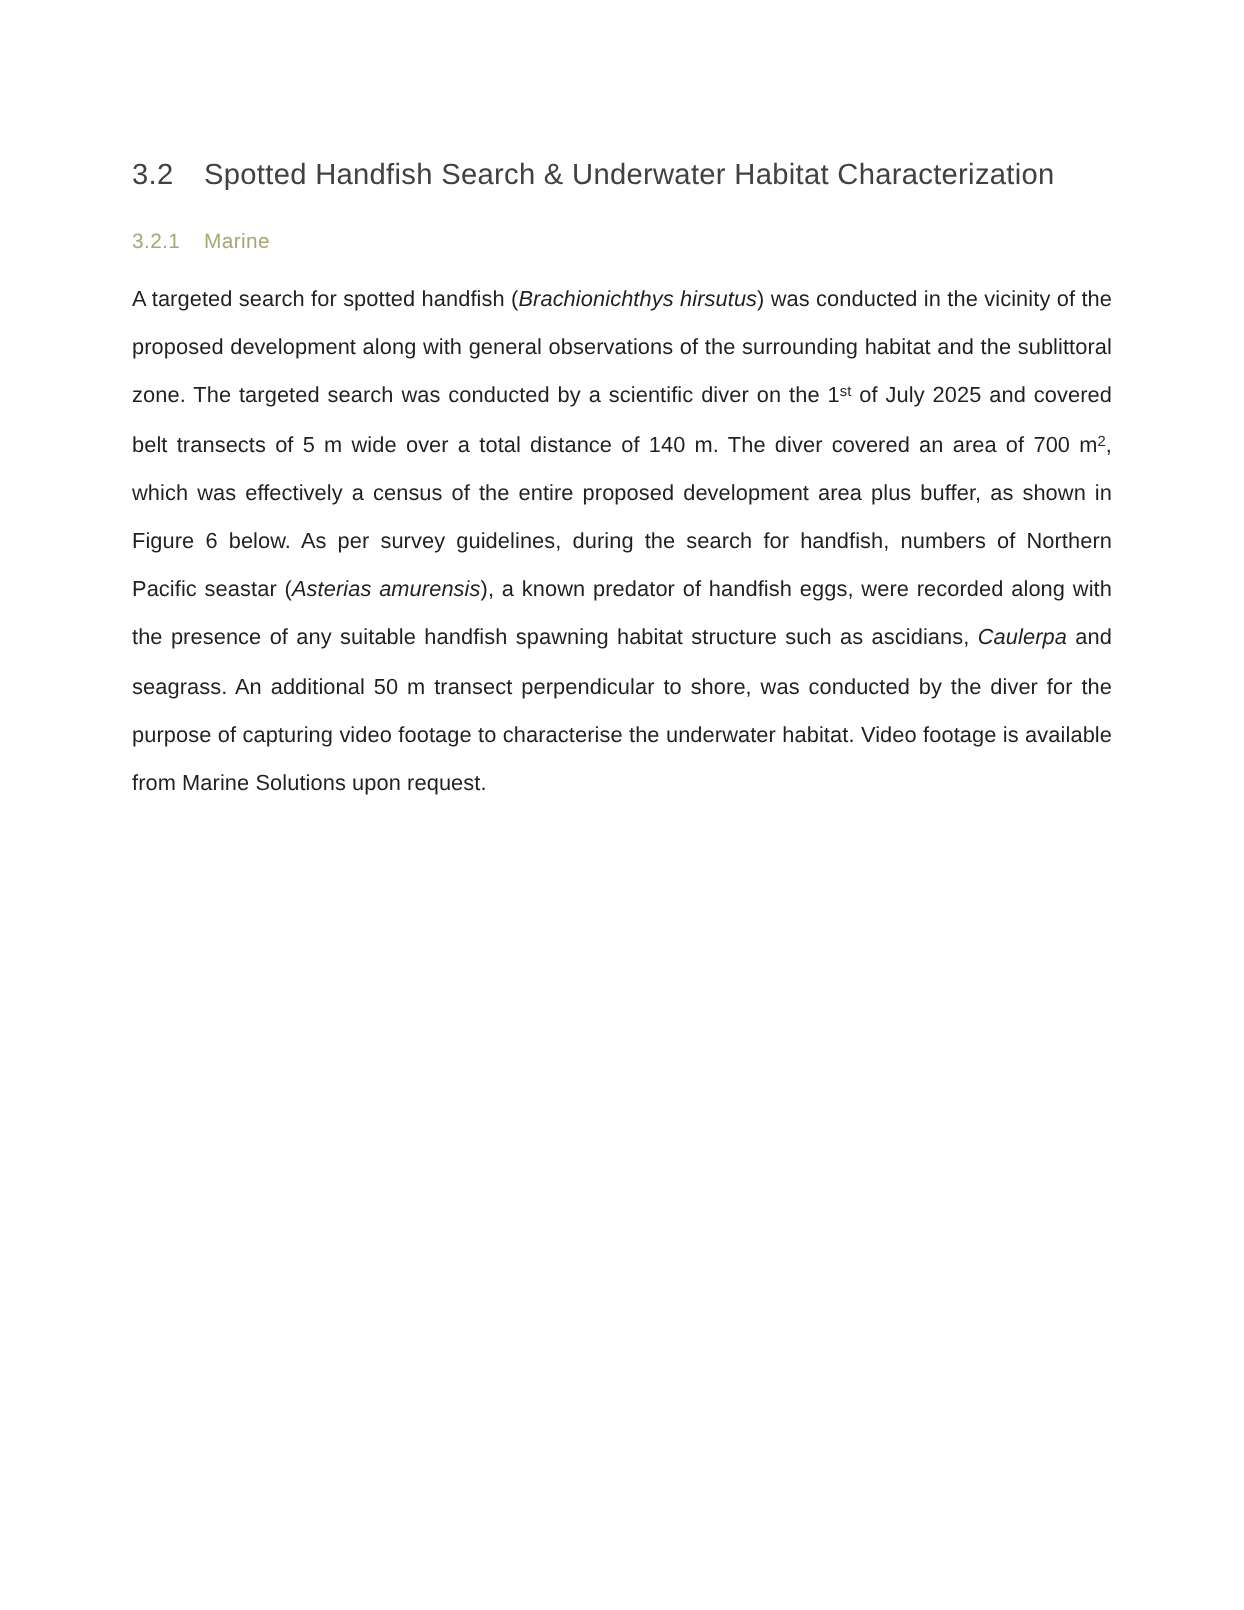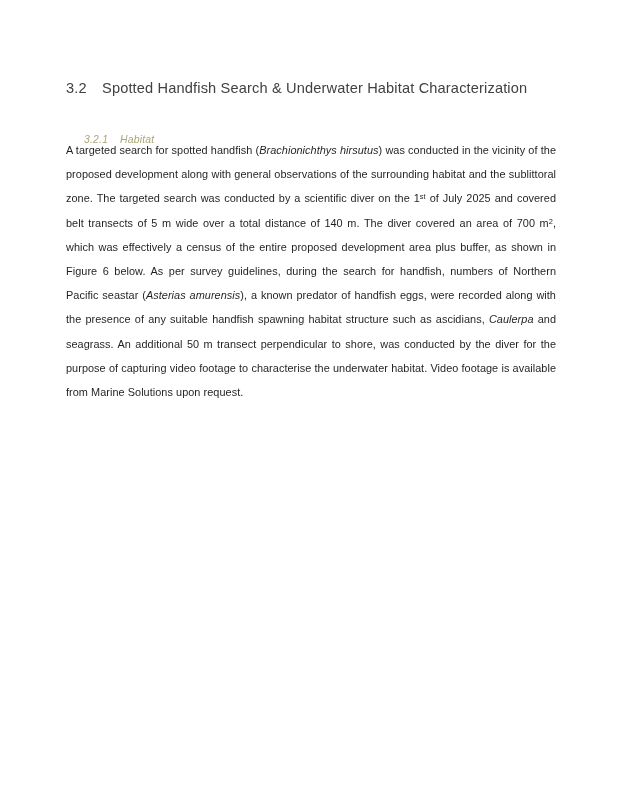--- a/index.html
+++ b/index.html
@@ -47,31 +47,30 @@
   }
   .h2 .num {
     width: 36px;
     flex: 0 0 36px;
   }
   .h2 .txt { flex: 1 1 auto; }
 
   .h3 {
     display: flex;
     align-items: baseline;
-    margin: 18px;
+    margin: 0;
     padding: 0;
     position: absolute;
     top: 116px;
     left: 0;
     width: 100%;
     font-size: 10.4px;
     font-weight: 400;
     color: #a9a678;
     letter-spacing: 0.2px;
-    font-style: italic;
   }
   .h3 .num {
     width: 36px;
     flex: 0 0 36px;
   }
   .h3 .txt { flex: 1 1 auto; }
 
   
   .body-block {
     position: absolute;
@@ -111,21 +110,21 @@
 
   <div class="content">
 
     <h2 class="h2">
       <span class="num">3.2</span>
       <span class="txt">Spotted Handfish Search &amp; Underwater Habitat Characterization</span>
     </h2>
 
     <h3 class="h3">
       <span class="num">3.2.1</span>
-      <span class="txt">Habitat</span>
+      <span class="txt">Marine</span>
     </h3>
 
     <div class="body-block">
       <p class="para">A targeted search for spotted handfish (<i>Brachionichthys hirsutus</i>) was conducted in the vicinity of the proposed development along with general observations of the surrounding habitat and the sublittoral zone. The targeted search was conducted by a scientific diver on the 1<sup>st</sup> of July 2025 and covered belt transects of 5 m wide over a total distance of 140 m. The diver covered an area of 700 m<sup>2</sup>, which was effectively a census of the entire proposed development area plus buffer, as shown in Figure 6 below. As per survey guidelines, during the search for handfish, numbers of Northern Pacific seastar (<i>Asterias amurensis</i>), a known predator of handfish eggs, were recorded along with the presence of any suitable handfish spawning habitat structure such as ascidians, <i>Caulerpa</i> and seagrass. An additional 50 m transect perpendicular to shore, was conducted by the diver for the purpose of capturing video footage to characterise the underwater habitat. Video footage is available from Marine Solutions upon request.</p>
     </div>
 
   </div>
 
   <div class="footer">
 

